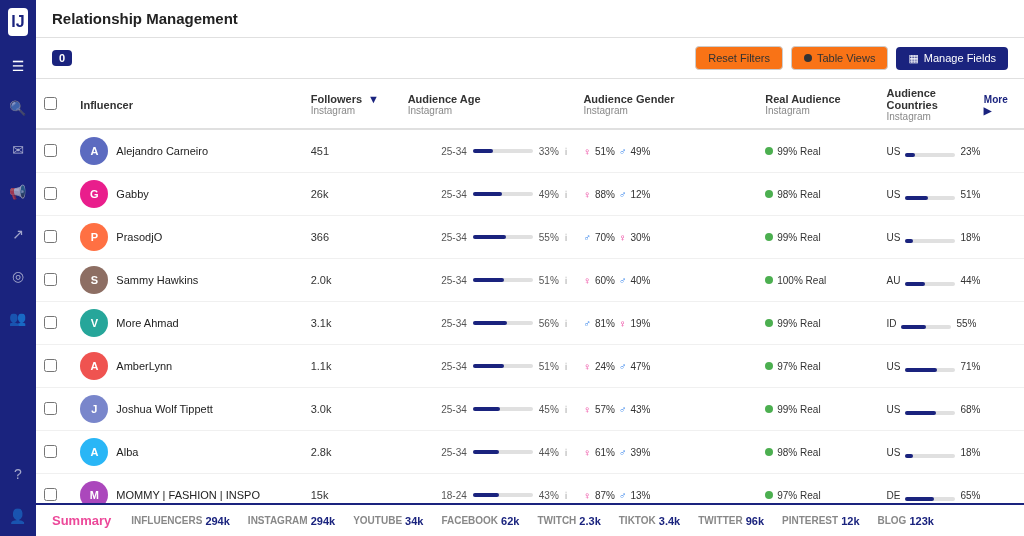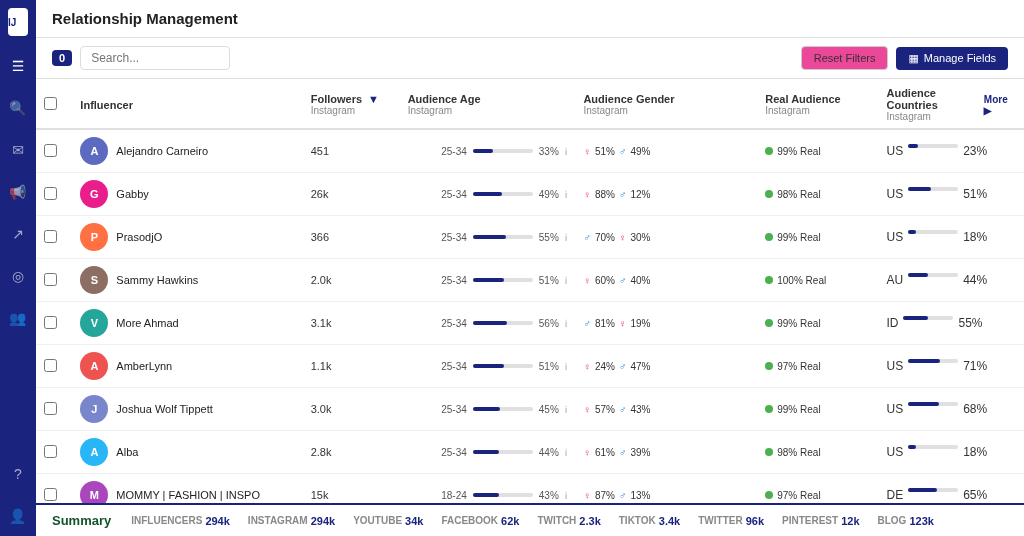--- a/index.html
+++ b/index.html
@@ -13,22 +13,22 @@
       flex-direction: column;
       align-items: center;
       padding: 8px 0;
       gap: 18px;
       flex-shrink: 0;
     }
     .sidebar-logo {
       width: 20px; height: 28px;
       background: white;
       border-radius: 4px;
-      display: flex; align-items: center; 
-      font-weight: 900; font-size: 10px; color: #1a237e;
+      display: flex; align-items: center; justify-content: center;
+      font-weight: 900; font-size: 16px; color: #1a237e;
       cursor: pointer;
     }
     .sidebar-icon {
       color: rgba(255,255,255,0.6);
       font-size: 14px;
       cursor: pointer;
       width: 24px; height: 24px;
       display: flex; align-items: center; justify-content: center;
       border-radius: 4px;
     }
@@ -81,21 +81,21 @@
       border-radius: 4px;
       padding: 4px 10px;
       font-size: 12px;
       width: 150px;
       color: #999;
       outline: none;
     }
     .toolbar-spacer { flex: 1; }
     .btn-outline {
       border: 1px solid #ccc;
-      background: #ec4899;
+      background: #f97316;
       border-radius: 4px;
       padding: 5px 12px;
       font-size: 11px;
       cursor: pointer;
       color: #333;
       display: flex; align-items: center; gap: 5px; justify-content: flex-end;
     }
     .btn-primary {
       background: #1a237e;
       color: white;
@@ -174,21 +174,21 @@
 
     .gender-cell { display: flex; align-items: center; gap: 4px; font-size: 10px; }
     .female-icon { color: #e91e8c; }
     .male-icon { color: #1a73e8; }
 
     .real-badge {
       display: flex; align-items: center; gap: 4px; font-size: 10px;
     }
     .green-dot { width: 8px; height: 8px; border-radius: 50%; background: #4caf50; flex-shrink: 0; }
 
-    .country-cell { display: flex; align-items: flex-start; gap: 5px; font-size: 12px; }
+    .country-cell { display: flex; align-items: flex-end; gap: 5px; font-size: 10px; }
     .country-bar { width: 50px; height: 4px; background: #e0e0e0; border-radius: 2px; }
     .country-bar-fill { height: 4px; background: #1a237e; border-radius: 2px; }
 
     .more-link {
       font-size: 10px; color: #1a237e; cursor: pointer;
       display: flex; align-items: center; gap: 2px;
     }
 
     
     .summary-bar {
@@ -196,21 +196,21 @@
       border-top: 2px solid #1a237e;
       padding: 8px 16px;
       display: flex;
       align-items: center;
       gap: 20px;
       font-size: 11px;
     }
     .summary-label {
       font-size: 13px;
       font-weight: 700;
-      color: #14532d;
+      color: #ec4899;
     }
     .summary-stat {
       display: flex; align-items: center; gap: 3px;
     }
     .summary-platform {
       color: #888; font-size: 10px; font-weight: 600; text-transform: uppercase;
     }
     .summary-value {
       font-weight: 700; color: #1a237e;
     }
@@ -242,24 +242,27 @@
 </div>
 
 <div class="main">
 
   <div class="header">
     <span class="header-title">Relationship Management</span>
   </div>
 
   <div class="toolbar">
     <span class="filter-badge">0</span>
-    <input class="search-input" type="text" placeholder="Search..." style="">
     <div class="toolbar-spacer"></div>
     <button class="btn-outline">
       <span>Reset Filters</span>
+    </button>
+    <button class="btn-outline">
+      <span style="width:8px;height:8px;border-radius:50%;background:#333;display:inline-block;"></span>
+      <span>Table Views</span>
     </button>
     <button class="btn-primary">
       <span style="font-size:11px;">▦</span>
       <span>Manage Fields</span>
     </button>
   </div>
 
   <div class="table-container">
     <table>
       <thead>

